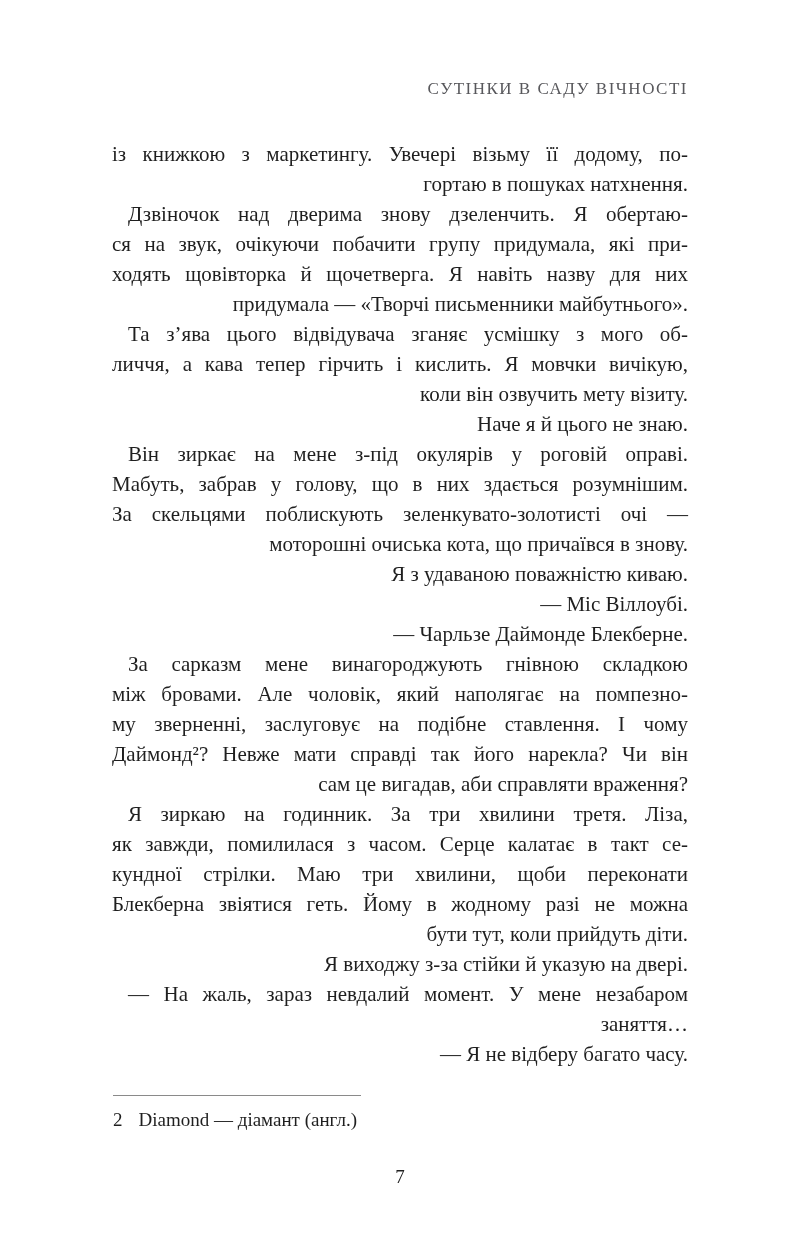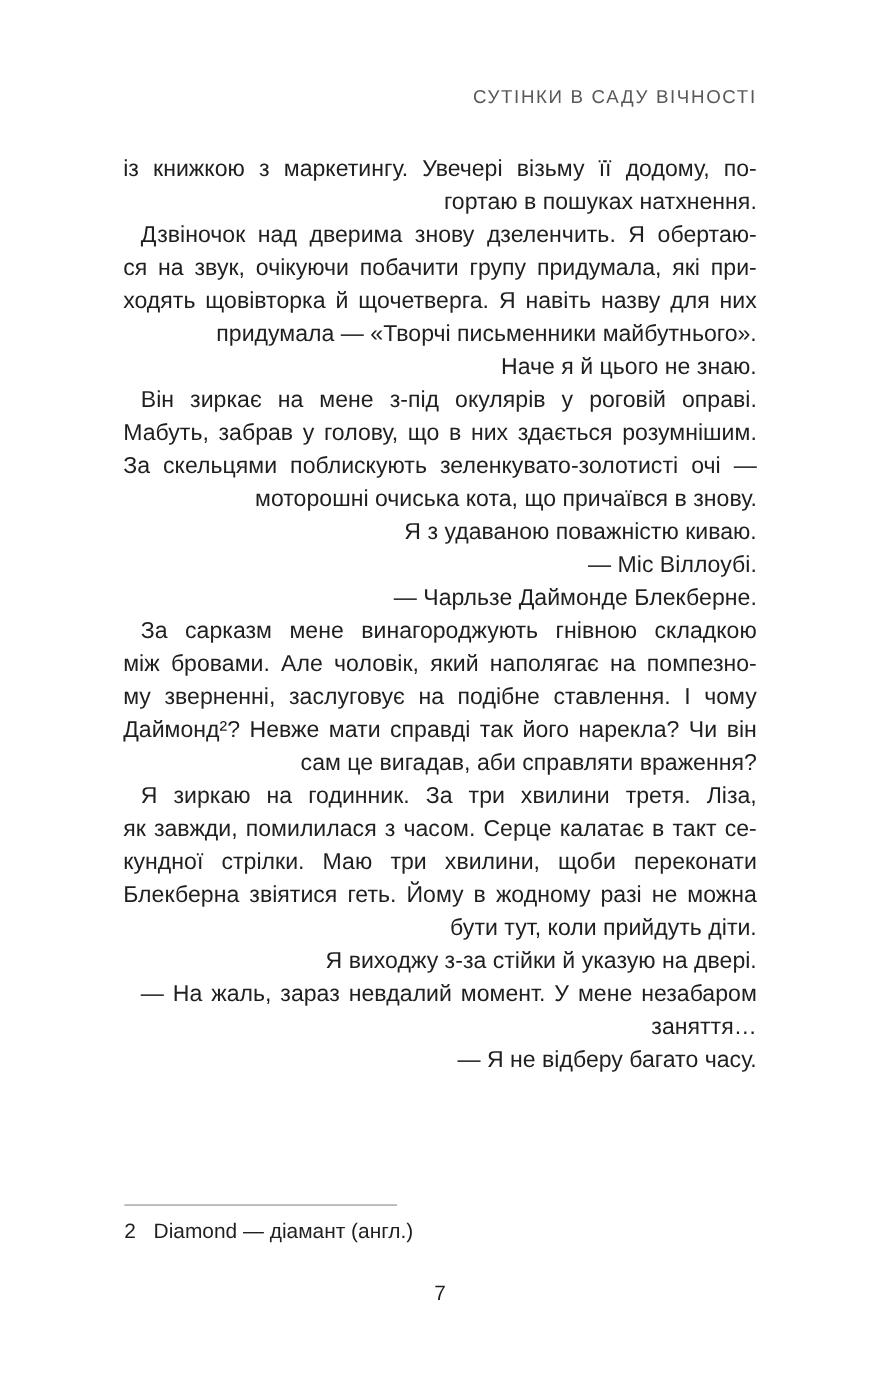--- a/index.html
+++ b/index.html
@@ -7,21 +7,21 @@
     --text-color: #1f1f1f;
     --head-color: #58585c;
     --rule-color: #8a8a8a;
   }
   .page {
     position: relative;
     width: 800px;
     height: 1258px;
     background: #ffffff;
     overflow: hidden;
-    font-family: Liberation Sans, sans-serif;
+    font-family: Liberation Serif, serif;
     color: var(--text-color);
   }
   .running-head {
     position: absolute;
     top: 79px;
     right: 112px;
     font-size: 17px;
     letter-spacing: 1.5px;
     color: var(--head-color);
     white-space: nowrap;
@@ -84,20 +84,25 @@
         <div class="line fill">із книжкою з маркетингу. Увечері візьму її додому, по-</div>
         <div class="line">гортаю в пошуках натхнення.</div>
       </div>
       <div class="paragraph">
         <div class="line fill indent">Дзвіночок над дверима знову дзеленчить. Я обертаю-</div>
         <div class="line fill">ся на звук, очікуючи побачити групу придумала, які при-</div>
         <div class="line fill">ходять щовівторка й щочетверга. Я навіть назву для них</div>
         <div class="line">придумала — «Творчі письменники майбутнього».</div>
       </div>
       <div class="paragraph">
+        <div class="line fill indent">Та з’ява цього відвідувача зганяє усмішку з мого об-</div>
+        <div class="line fill">личчя, а кава тепер гірчить і кислить. Я мовчки вичікую,</div>
+        <div class="line">коли він озвучить мету візиту.</div>
+      </div>
+      <div class="paragraph">
         <div class="line indent">Наче я й цього не знаю.</div>
       </div>
       <div class="paragraph">
         <div class="line fill indent">Він зиркає на мене з-під окулярів у роговій оправі.</div>
         <div class="line fill">Мабуть, забрав у голову, що в них здається розумнішим.</div>
         <div class="line fill">За скельцями поблискують зеленкувато-золотисті очі —</div>
         <div class="line">моторошні очиська кота, що причаївся в знову.</div>
       </div>
       <div class="paragraph">
         <div class="line indent">Я з удаваною поважністю киваю.</div>

